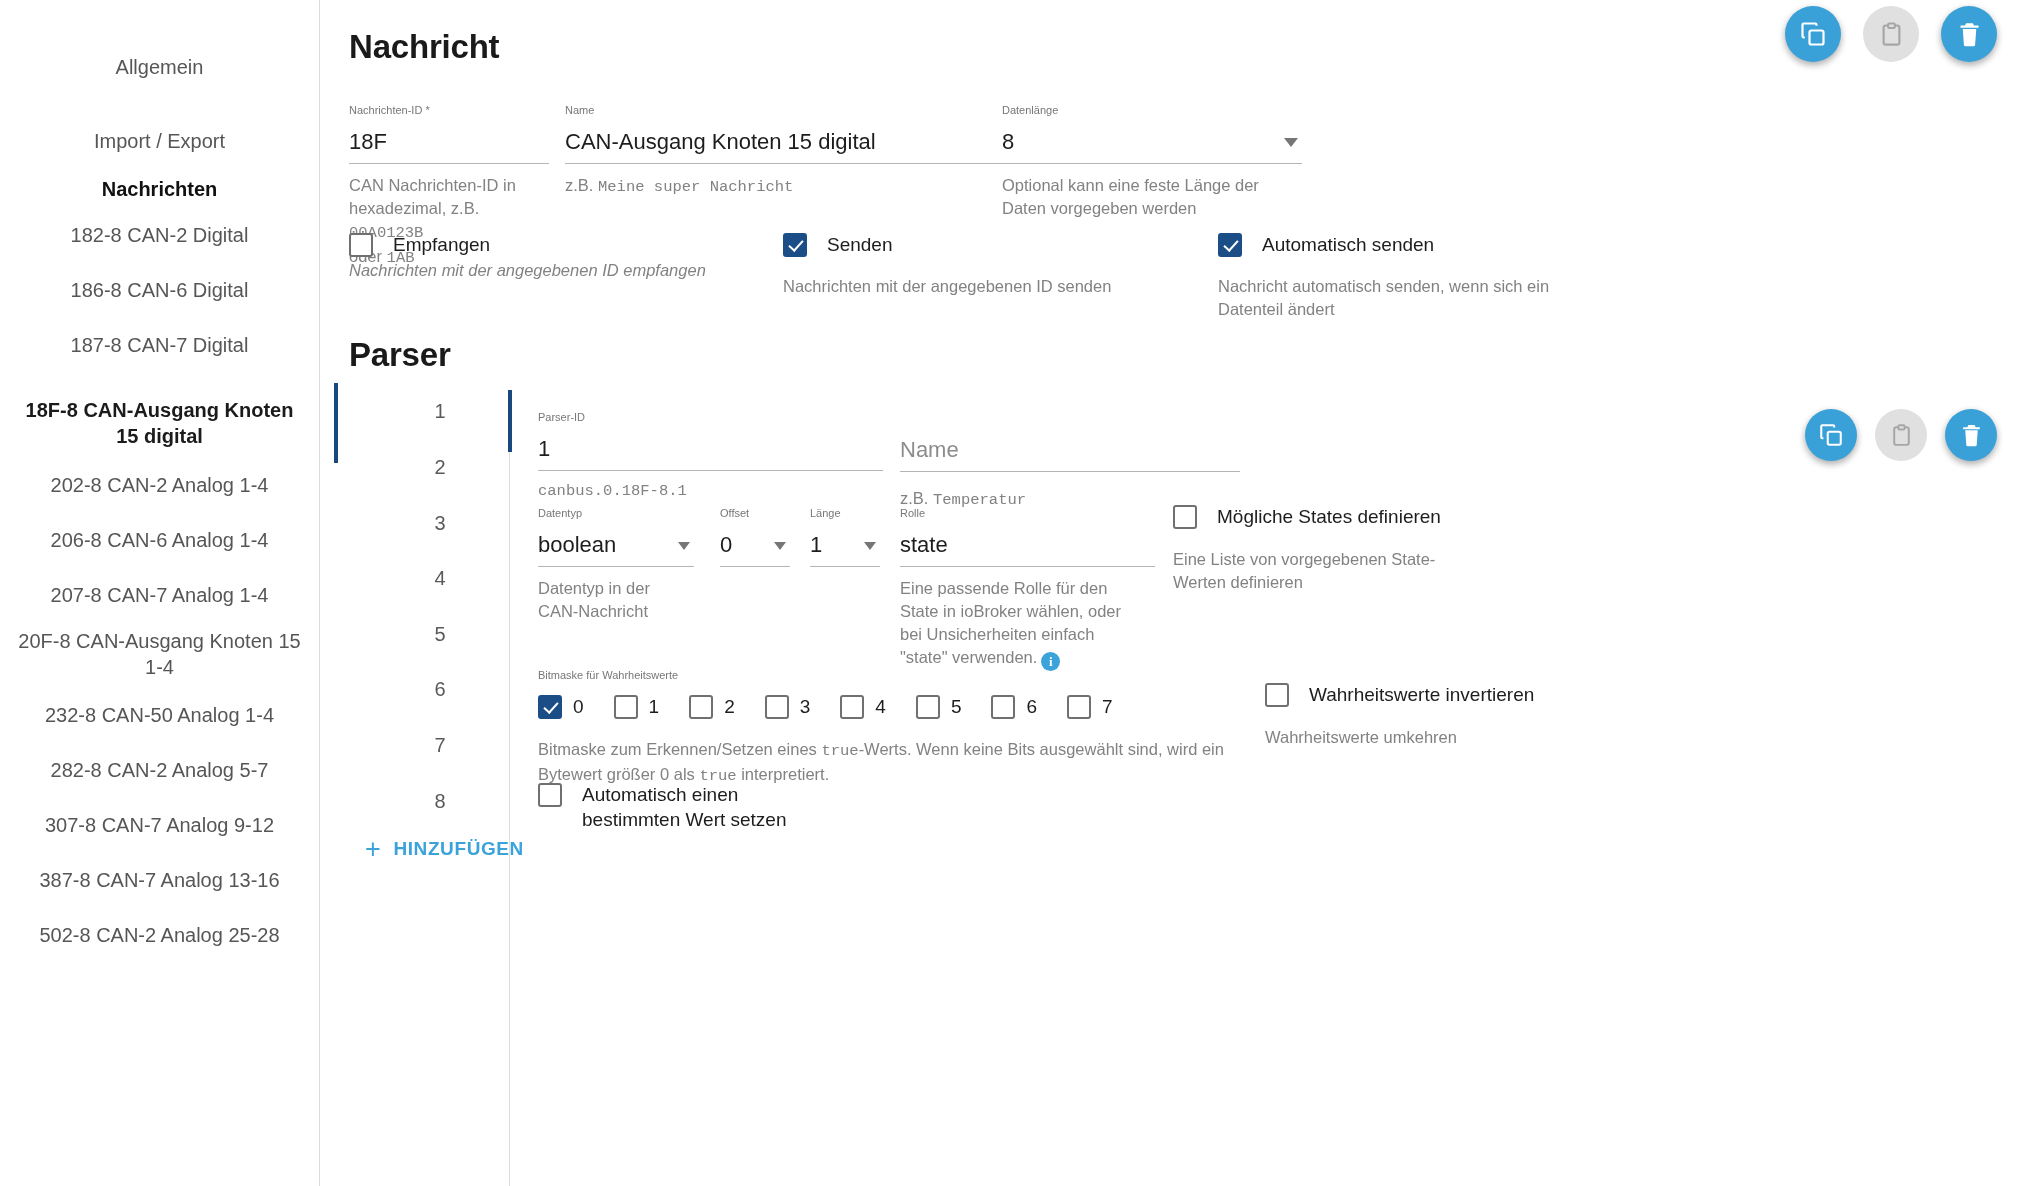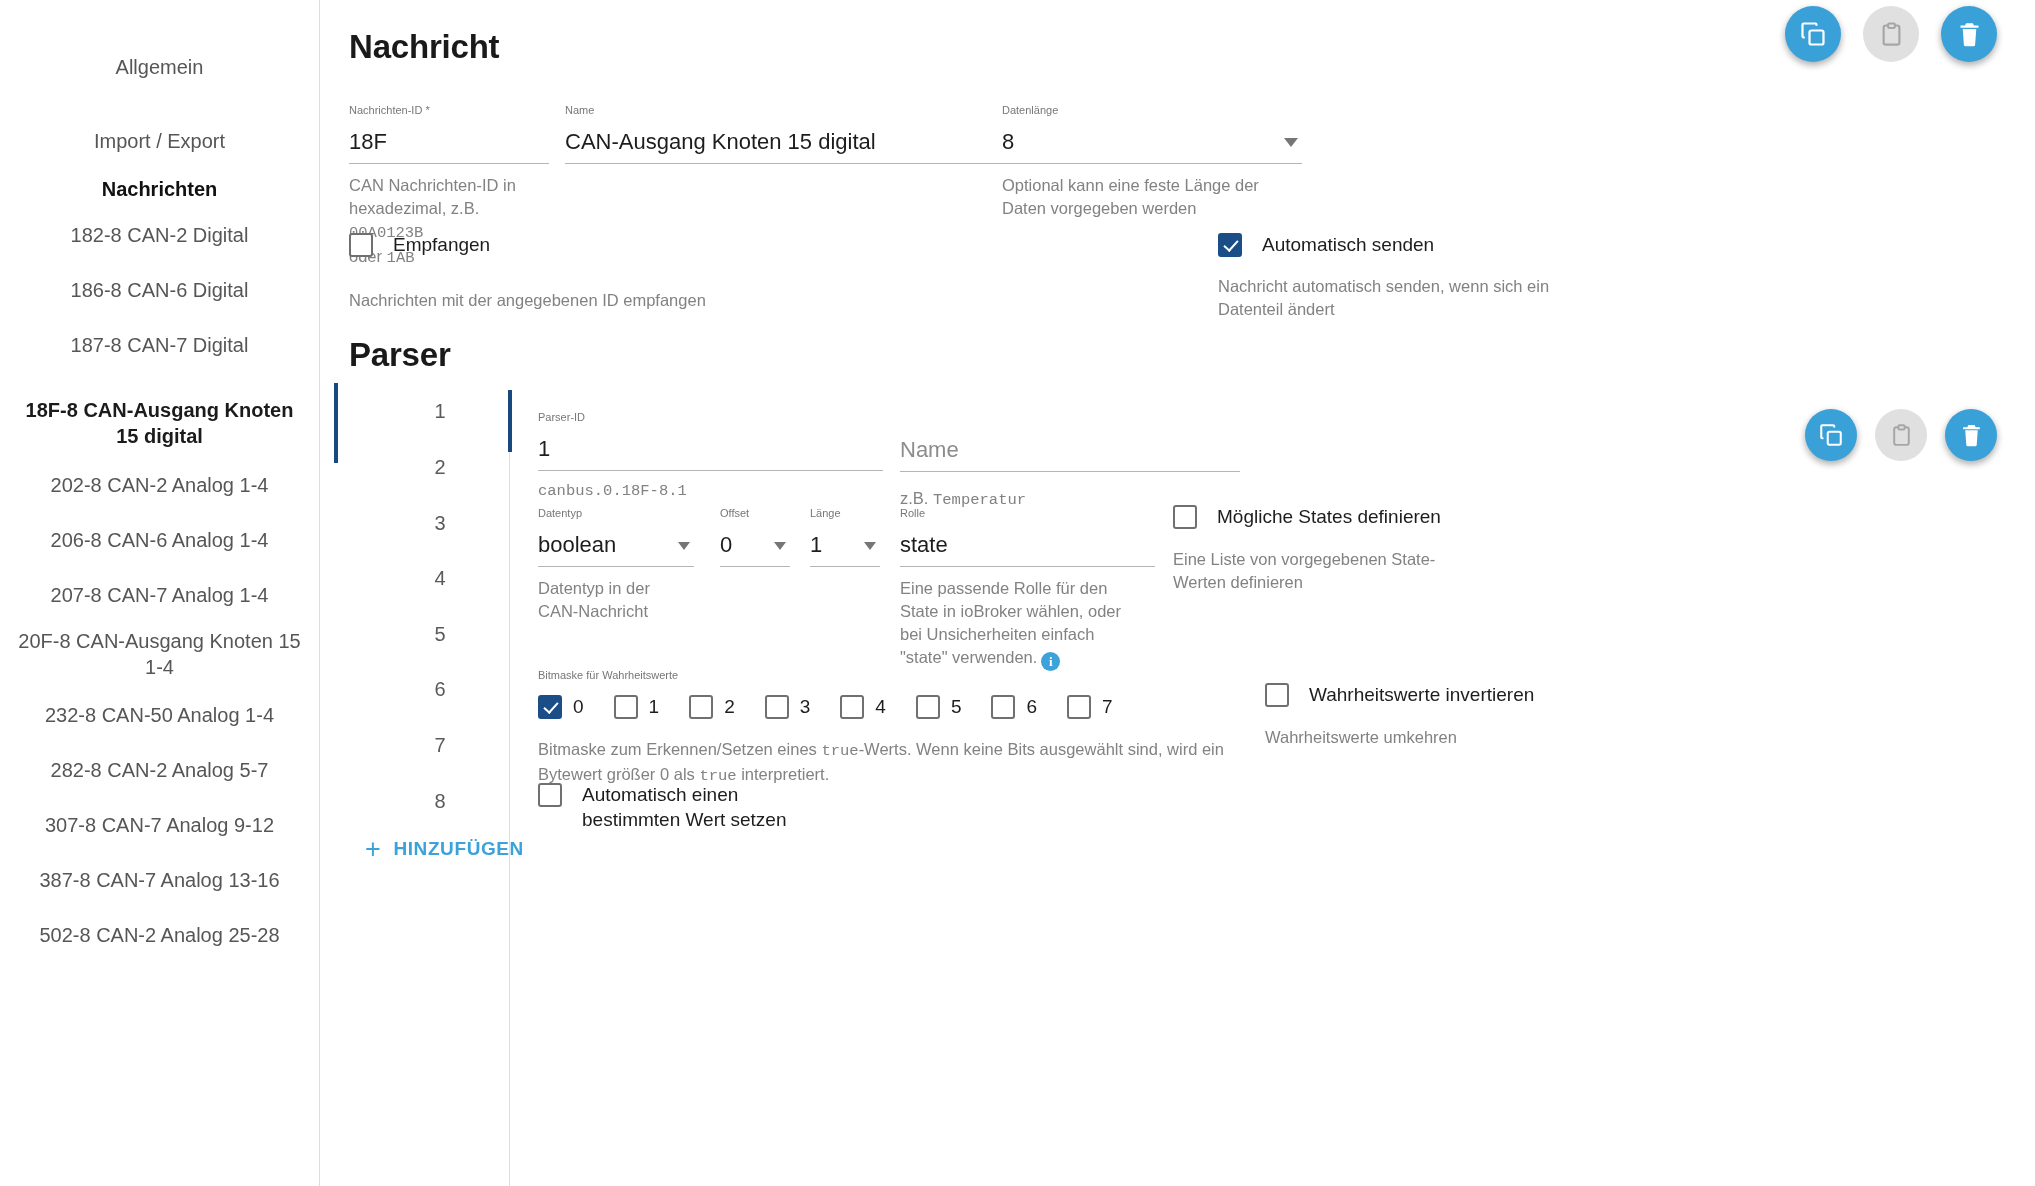--- a/index.html
+++ b/index.html
@@ -324,39 +324,49 @@
       <div class="help-text">
         <span>CAN Nachrichten-ID in</span><br>
         <span>hexadezimal, z.B. </span><span class="mono">00A0123B</span><br>
         <span>oder </span><span class="mono">1AB</span>
       </div>
     </div>
 
     <div style="position:absolute; left:245px; top:100px; width:660px;">
       <div class="field-label">Name</div>
       <div class="field-value">CAN-Ausgang Knoten 15 digital</div>
+      <div class="help-text">
+        <span>z.B. </span><span class="mono">Meine super Nachricht</span>
+      </div>
     </div>
 
     <div style="position:absolute; left:682px; top:100px; width:300px;">
       <div class="field-label">Datenlänge</div>
       <div class="select-wrap">
         <div class="field-value">8</div>
         <span class="caret"></span>
       </div>
       <div class="help-text" style="width:280px;">Optional kann eine feste Länge der Daten vorgegeben werden</div>
     </div>
 
     <div style="position:absolute; left:29px; top:232px; width:400px;">
       <div class="cb-row">
         <span class="cbox"></span>
         <span class="cb-label">Empfangen</span>
       </div>
-      <div class="help-text" style="margin-top:32px;">Nachrichten mit der angegebenen ID empfangen</div>
-    </div>
-
+      <div class="help-text" style="margin-top:2px;font-style:italic;">Nachrichten mit der angegebenen ID empfangen</div>
+    </div>
+
+    <div style="position:absolute; left:463px; top:232px; width:420px;">
+      <div class="cb-row">
+        <span class="cbox checked"></span>
+        <span class="cb-label">Senden</span>
+      </div>
+      <div class="help-text" style="margin-top:18px;">Nachrichten mit der angegebenen ID senden</div>
+    </div>
 
     <div style="position:absolute; left:898px; top:232px; width:400px;">
       <div class="cb-row">
         <span class="cbox checked"></span>
         <span class="cb-label">Automatisch senden</span>
       </div>
       <div class="help-text" style="margin-top:18px; width:385px;">Nachricht automatisch senden, wenn sich ein Datenteil ändert</div>
     </div>
 
     <h1 class="section-title" style="position:absolute; left:29px; top:336px;">Parser</h1>

